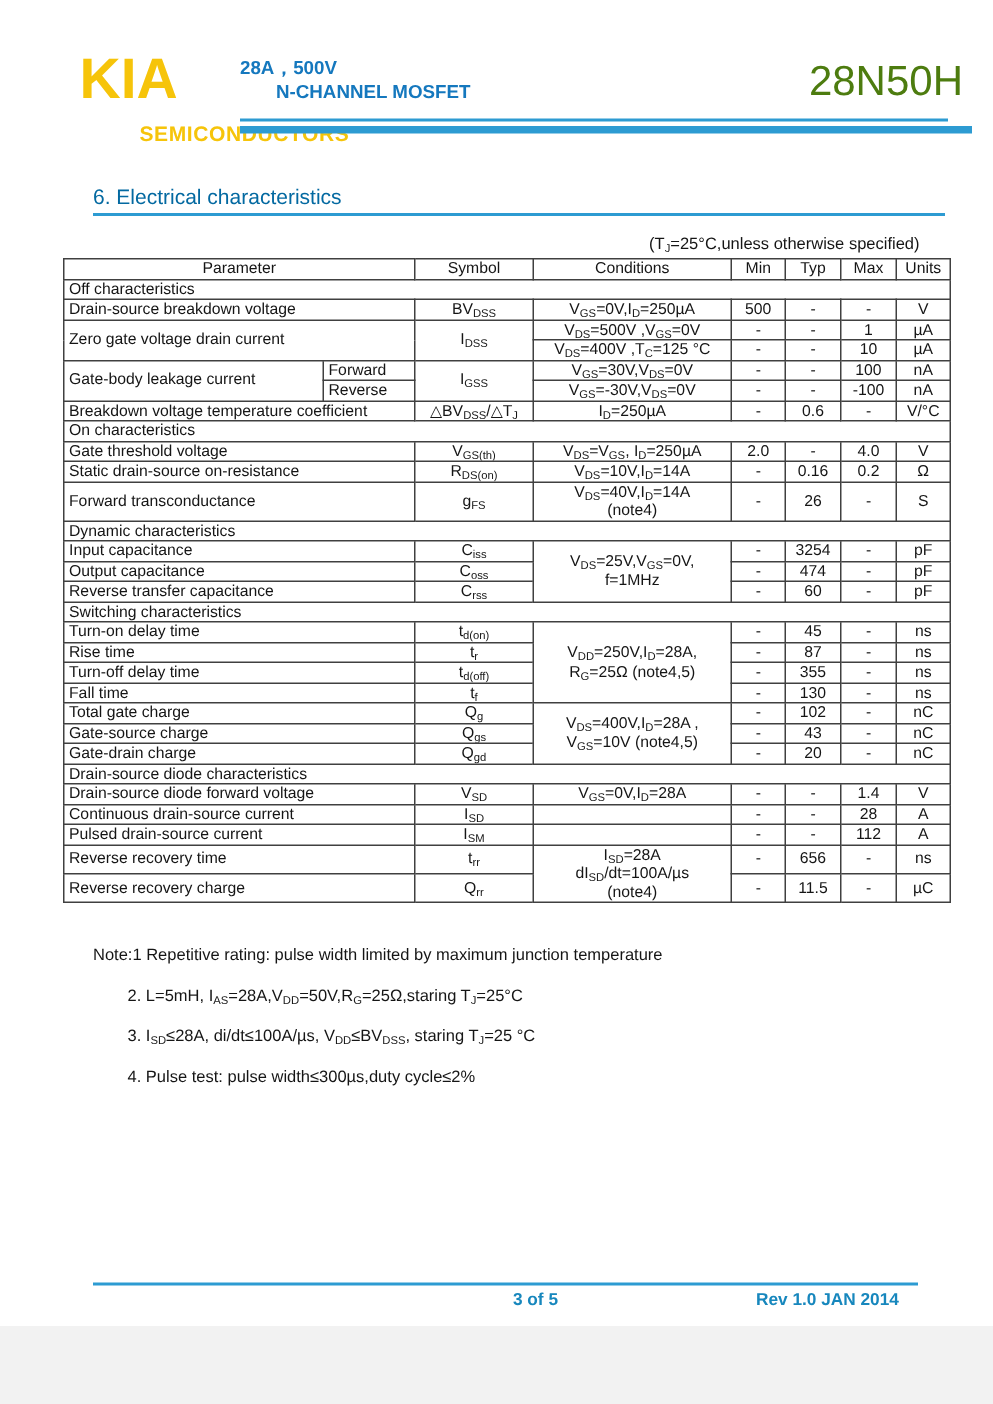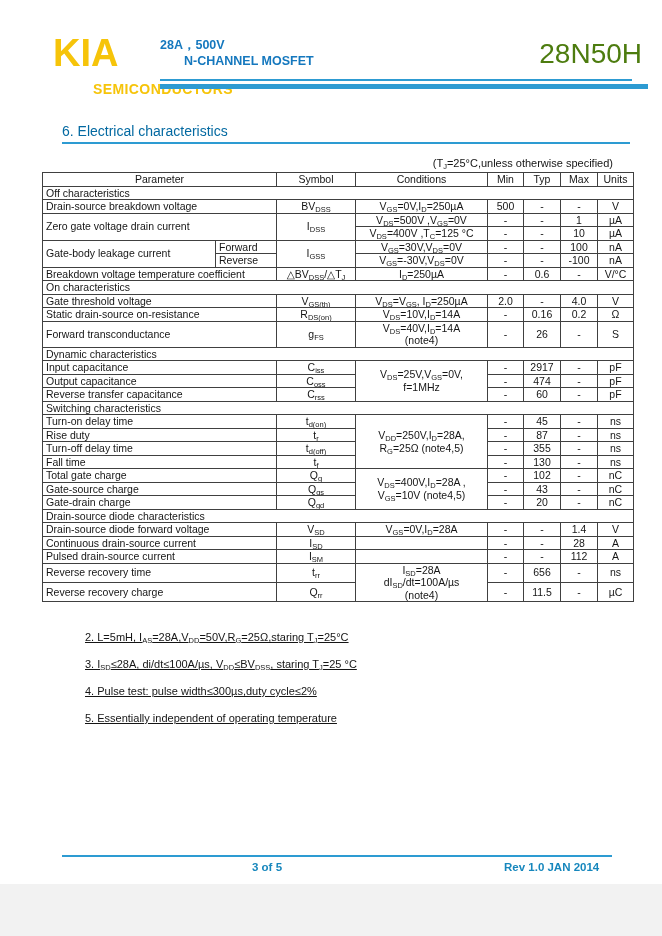--- a/index.html
+++ b/index.html
@@ -37,25 +37,25 @@
     padding:0 3px; text-align:center; vertical-align:middle;
     height:12px; font-weight:normal; overflow:hidden;
   }
   table.spec .al  { text-align:left;margin-top:12px; }
   table.spec .sec { text-align:left;margin-top:14px; }
   sub { font-size:7.5px; line-height:0; vertical-align:-2px; }
 
   
   .notes { left:62px; top:630px; width:560px; font-size:11px; }
   .note-line { height:27px; line-height:14px; }
-  .note-line.indent { padding-left:23px;text-decoration:underline; }
+  .note-line.indent { padding-left:23px; }
 
   
   .footer-rule { left:62px; top:855px; width:550px; height:2px; background:#2D9BD2; }
-  .footer-page { left:252px; top:861px; width:120px; text-align:left; font-size:11.5px; font-weight:700; color:#1787BD; }
+  .footer-page { left:252px; top:861px; width:120px; text-align:right; font-size:11.5px; font-weight:700; color:#1787BD; }
   .footer-rev  { left:484px; top:861px; font-size:11.5px; font-weight:700; color:#1787BD;padding-left:20px; }
 </style>
 </head>
 <body>
 
 <div class="page">
 
   <div class="abs logo-text">KIA</div>
   <div class="abs logo-sub">SEMICONDUCTORS</div>
   <div class="abs prod-rating">28A，500V</div>
@@ -177,21 +177,21 @@
           <td>S</td>
         </tr>
         <tr>
           <td colspan="8" class="sec">Dynamic characteristics</td>
         </tr>
         <tr>
           <td colspan="2" class="al">Input capacitance</td>
           <td>C<sub>iss</sub></td>
           <td rowspan="3">V<sub>DS</sub>=25V,V<sub>GS</sub>=0V,<br>f=1MHz</td>
           <td>-</td>
-          <td>2917</td>
+          <td>3254</td>
           <td>-</td>
           <td>pF</td>
         </tr>
         <tr>
           <td colspan="2" class="al">Output capacitance</td>
           <td>C<sub>oss</sub></td>
           <td>-</td>
           <td>474</td>
           <td>-</td>
           <td>pF</td>
@@ -210,21 +210,21 @@
         <tr>
           <td colspan="2" class="al">Turn-on delay time</td>
           <td>t<sub>d(on)</sub></td>
           <td rowspan="4">V<sub>DD</sub>=250V,I<sub>D</sub>=28A,<br>R<sub>G</sub>=25Ω (note4,5)</td>
           <td>-</td>
           <td>45</td>
           <td>-</td>
           <td>ns</td>
         </tr>
         <tr>
-          <td colspan="2" class="al">Rise duty</td>
+          <td colspan="2" class="al">Rise time</td>
           <td>t<sub>r</sub></td>
           <td>-</td>
           <td>87</td>
           <td>-</td>
           <td>ns</td>
         </tr>
         <tr>
           <td colspan="2" class="al">Turn-off delay time</td>
           <td>t<sub>d(off)</sub></td>
           <td>-</td>
@@ -309,23 +309,23 @@
           <td>Q<sub>rr</sub></td>
           <td>-</td>
           <td>11.5</td>
           <td>-</td>
           <td>µC</td>
         </tr>
       </tbody>
   </table>
 
   <div class="abs notes">
+    <div class="note-line">Note:1 Repetitive rating: pulse width limited by maximum junction temperature</div>
     <div class="note-line indent">2. L=5mH, I<sub>AS</sub>=28A,V<sub>DD</sub>=50V,R<sub>G</sub>=25Ω,staring T<sub>J</sub>=25°C</div>
     <div class="note-line indent">3. I<sub>SD</sub>≤28A, di/dt≤100A/µs, V<sub>DD</sub>≤BV<sub>DSS</sub>, staring T<sub>J</sub>=25 °C</div>
     <div class="note-line indent">4. Pulse test: pulse width≤300µs,duty cycle≤2%</div>
-    <div class="note-line indent">5. Essentially independent of operating temperature</div>
   </div>
 
   <div class="abs footer-rule"></div>
   <div class="abs footer-page">3 of 5</div>
   <div class="abs footer-rev">Rev 1.0 JAN 2014</div>
 
 </div>
 
 </body></html>

